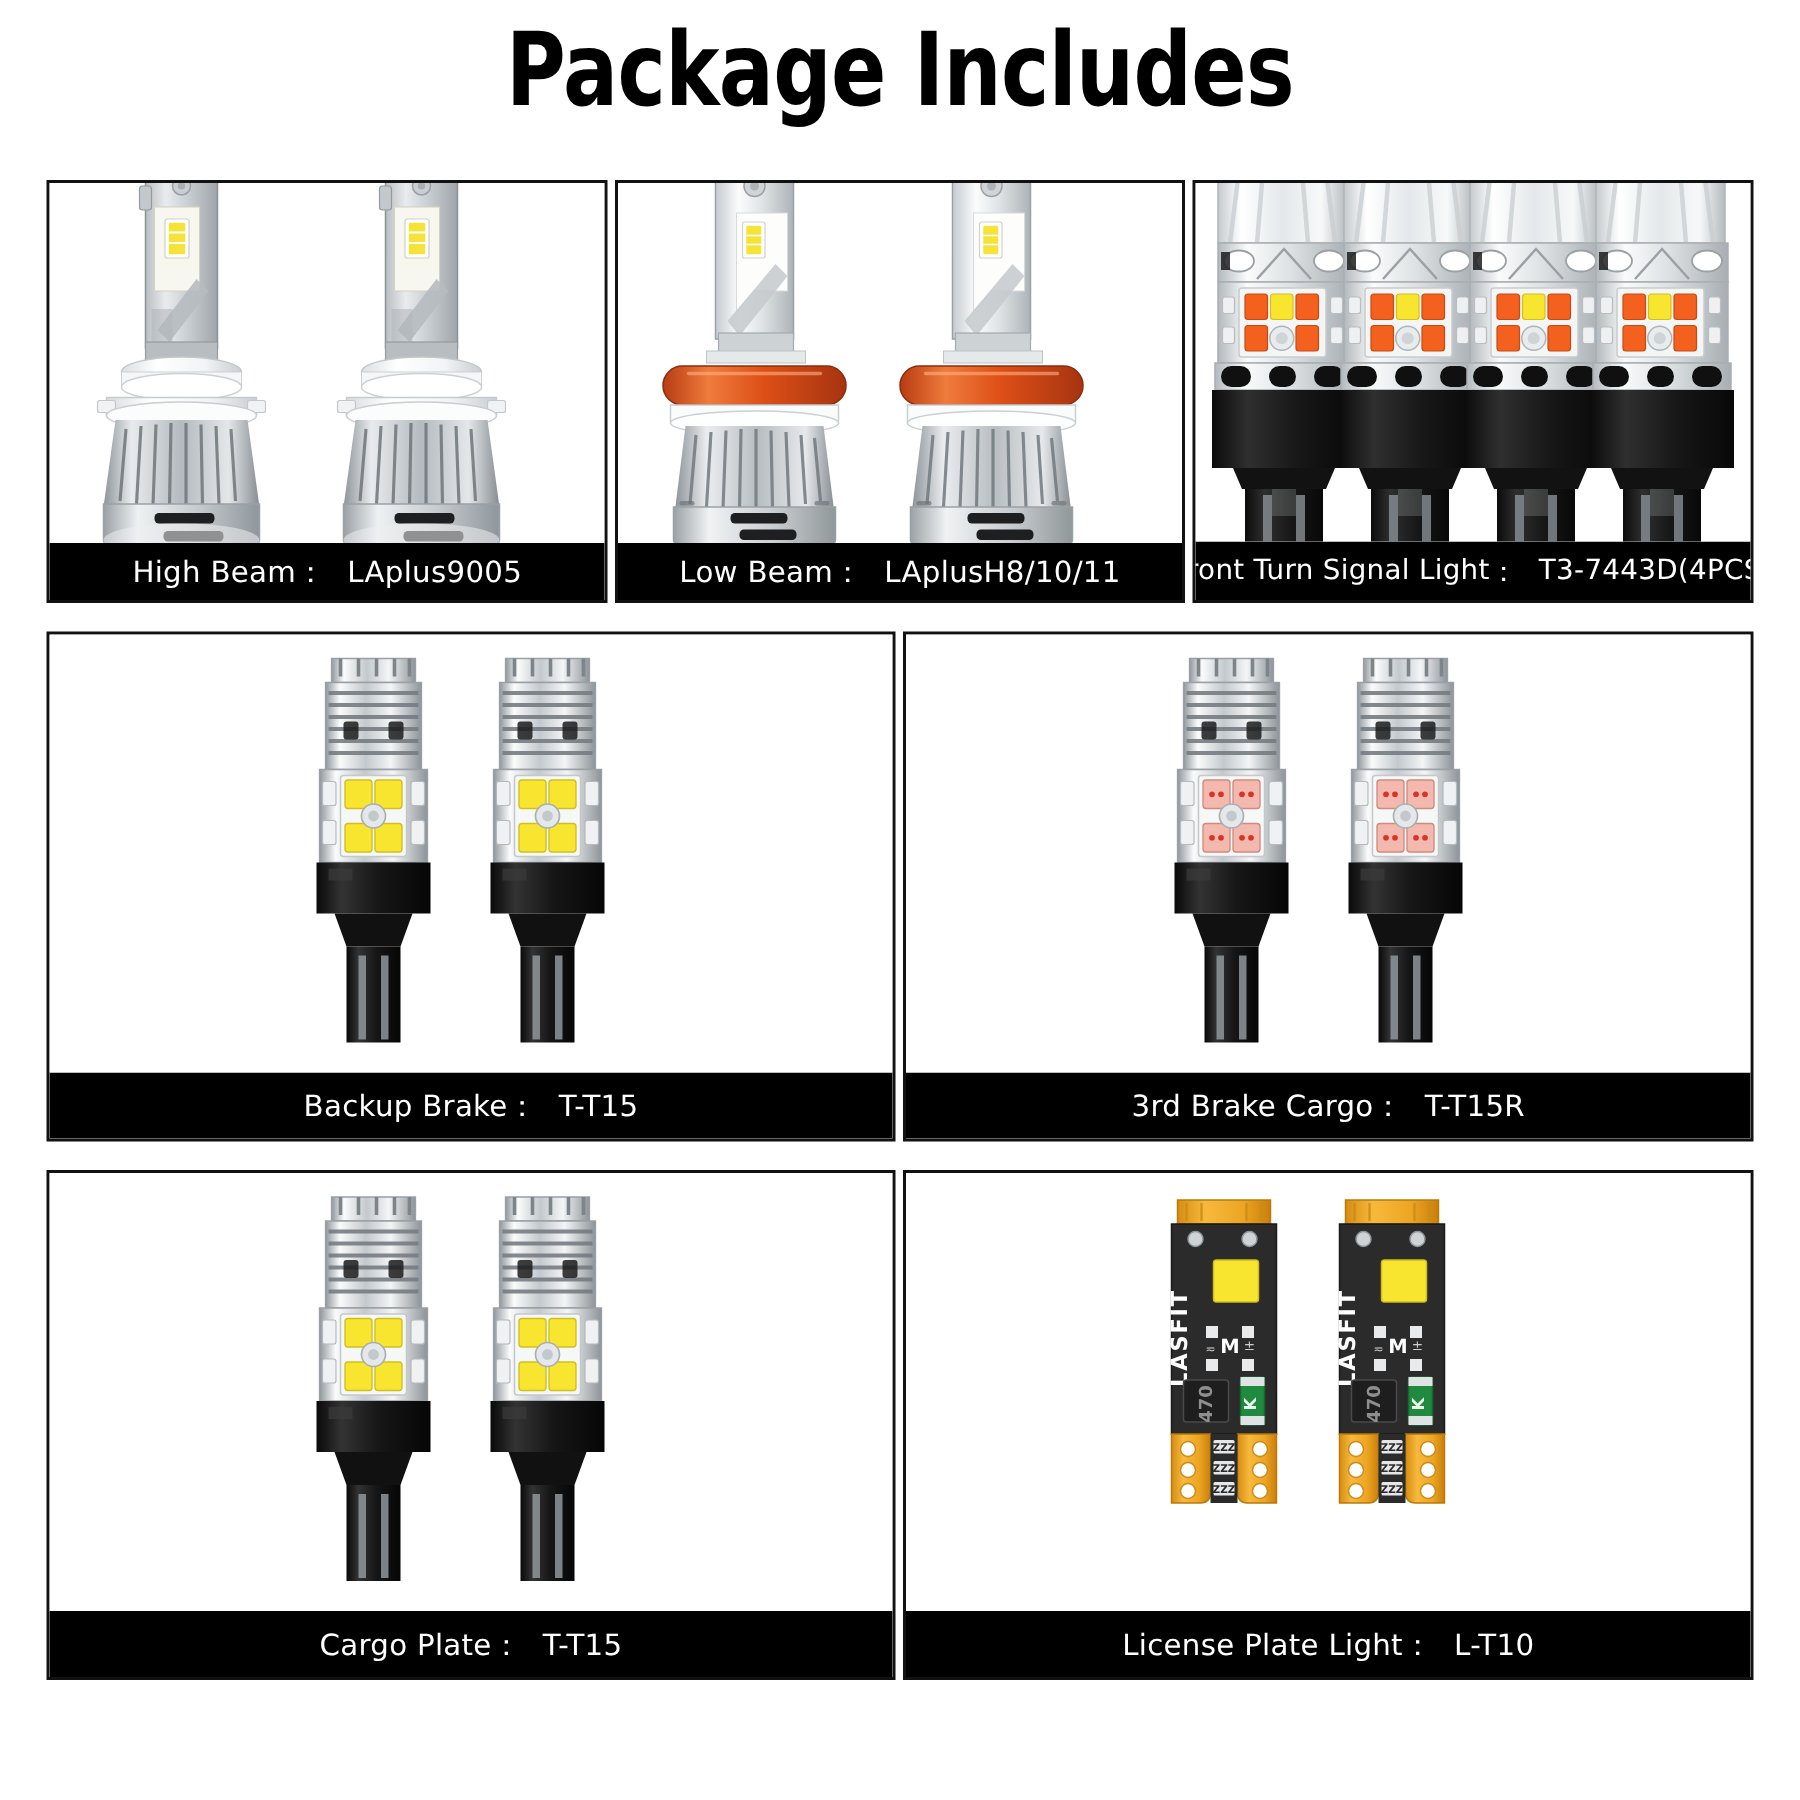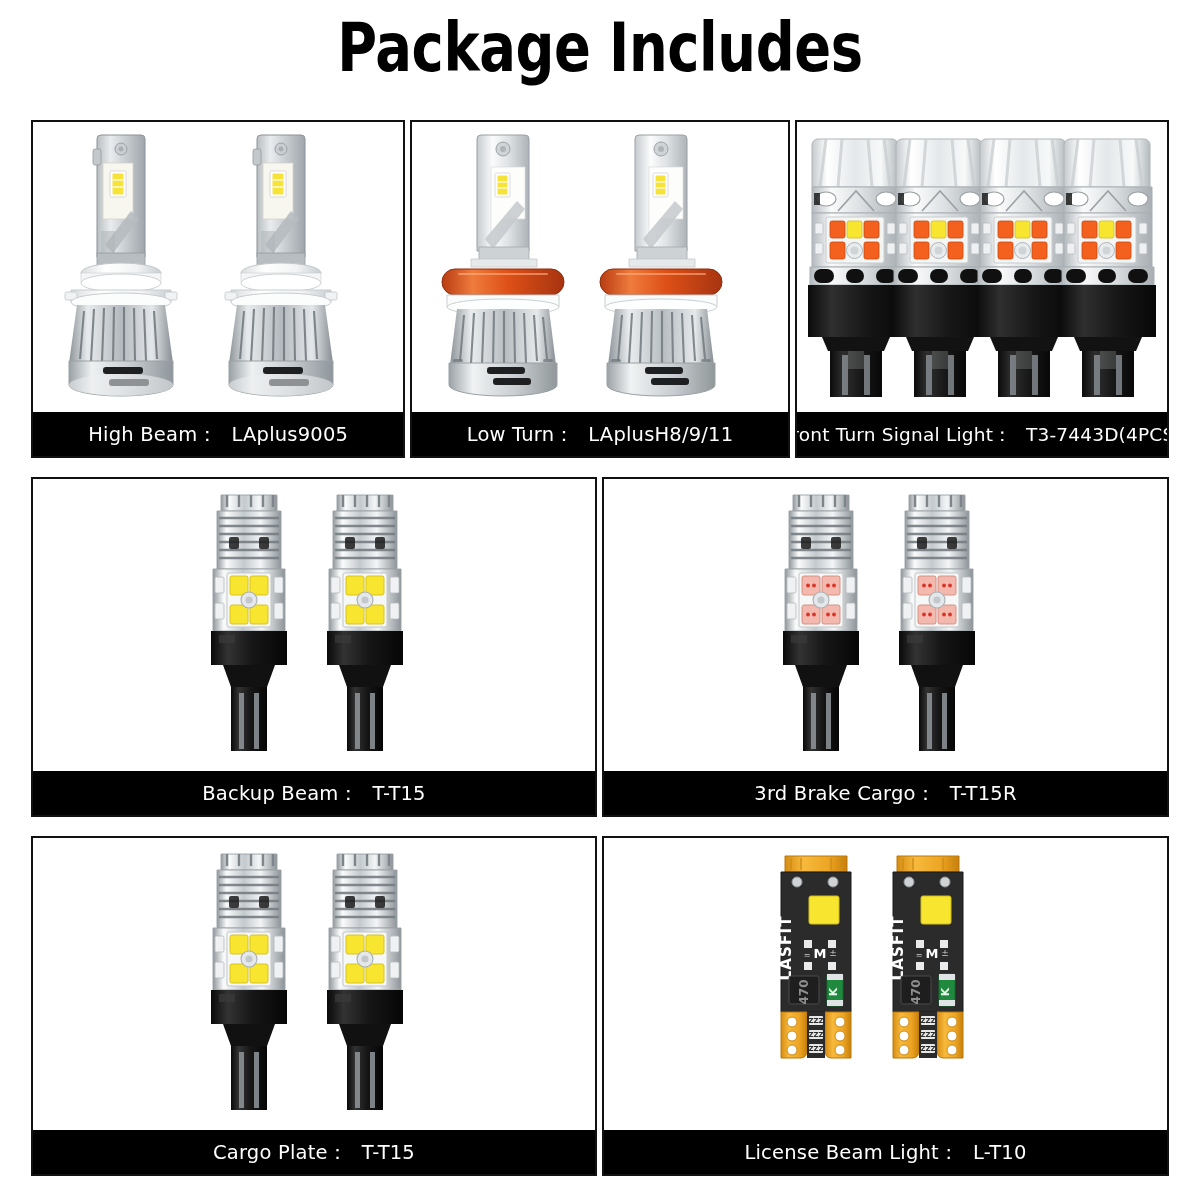--- a/index.html
+++ b/index.html
@@ -54,21 +54,21 @@
     font-size:19.5px;
     letter-spacing:.2px;
     font-family:"DejaVu Sans","Liberation Sans",sans-serif;
     padding:0 6px;
     box-sizing:border-box;
   }
   .caption .lbl{font-weight:400;}
   .caption .val{font-weight:400;margin-left:8px;}
 
   
-  .r1 .panel{height:338px;}
+  .r1 .panel{height:282px;}
   .r1 .p1{width:376px;}
   .r1 .p2{width:381px;}
   .r1 .p3{width:376px;}
   .r1 .p3 .caption{font-size:18.5px;}
 
   
   .r2 .panel,.r3 .panel{height:340px;}
   .r2 .p1,.r3 .p1{width:566px;}
   .r2 .p2,.r3 .p2{width:567px;}
 </style>
@@ -240,21 +240,21 @@
               <rect x="52" y="240" width="38" height="7" rx="3" fill="#1d1f20"></rect>
               <rect x="58" y="251" width="38" height="7" rx="3" fill="#1d1f20"></rect>
               <rect x="18" y="232" width="10" height="3" rx="1.5" fill="#6e7579" opacity=".7"></rect>
               <rect x="108" y="232" width="10" height="3" rx="1.5" fill="#6e7579" opacity=".7"></rect>
             </g>
 
             <use href="#lbH11" x="158" y="0"></use>
           </svg>
         </div>
         <div class="caption">
-          <span class="lbl">Low Turn</span><span>：</span>&nbsp;<span class="val">LAplusH8/9/11</span>
+          <span class="lbl">Low Beam</span><span>：</span>&nbsp;<span class="val">LAplusH8/10/11</span>
         </div>
       </div>
 
       <div class="panel p3">
         <div class="art">
           <svg width="348" height="272" viewBox="0 0 348 272">
             <defs>
               <linearGradient id="tsTop" x1="0" y1="0" x2="1" y2="0">
                 <stop offset="0" stop-color="#c5cacd"></stop>
                   <stop offset=".18" stop-color="#ffffff"></stop>
@@ -387,21 +387,21 @@
               <path d="M32,202 h36 v64 h-36 z" fill="url(#t15Base)"></path>
               <rect x="40" y="208" width="5" height="56" fill="#8f969b" opacity=".85"></rect>
               <rect x="55" y="208" width="5" height="56" fill="#8f969b" opacity=".85"></rect>
               <path d="M20,150 h16 v8 h-16 z" fill="#3a3a3a" opacity=".7"></path>
             </g>
 
             <use href="#t15bulb" x="116" y="0"></use>
           </svg>
         </div>
         <div class="caption">
-          <span class="lbl">Backup Beam</span><span>：</span>&nbsp;<span class="val">T-T15</span>
+          <span class="lbl">Backup Brake</span><span>：</span>&nbsp;<span class="val">T-T15</span>
         </div>
       </div>
 
       <div class="panel p2">
         <div class="art">
           <svg width="230" height="280" viewBox="0 0 230 280">
             <defs>
               <linearGradient id="t15rFin" x1="0" y1="0" x2="1" y2="0">
                 <stop offset="0" stop-color="#90979c"></stop>
                   <stop offset=".15" stop-color="#fafbfb"></stop>
@@ -550,19 +550,19 @@
                 <text x="45" y="175" text-anchor="middle">ZZZ</text>
                 <text x="45" y="189" text-anchor="middle">ZZZ</text>
                 <text x="45" y="203" text-anchor="middle">ZZZ</text>
               </g>
             </g>
 
             <use href="#t10pcb" x="112" y="0"></use>
           </svg>
         </div>
         <div class="caption">
-          <span class="lbl">License Beam Light</span><span>：</span>&nbsp;<span class="val">L-T10</span>
+          <span class="lbl">License Plate Light</span><span>：</span>&nbsp;<span class="val">L-T10</span>
         </div>
       </div>
     </div>
 
   </div>
 </div>
 
 </body></html>

